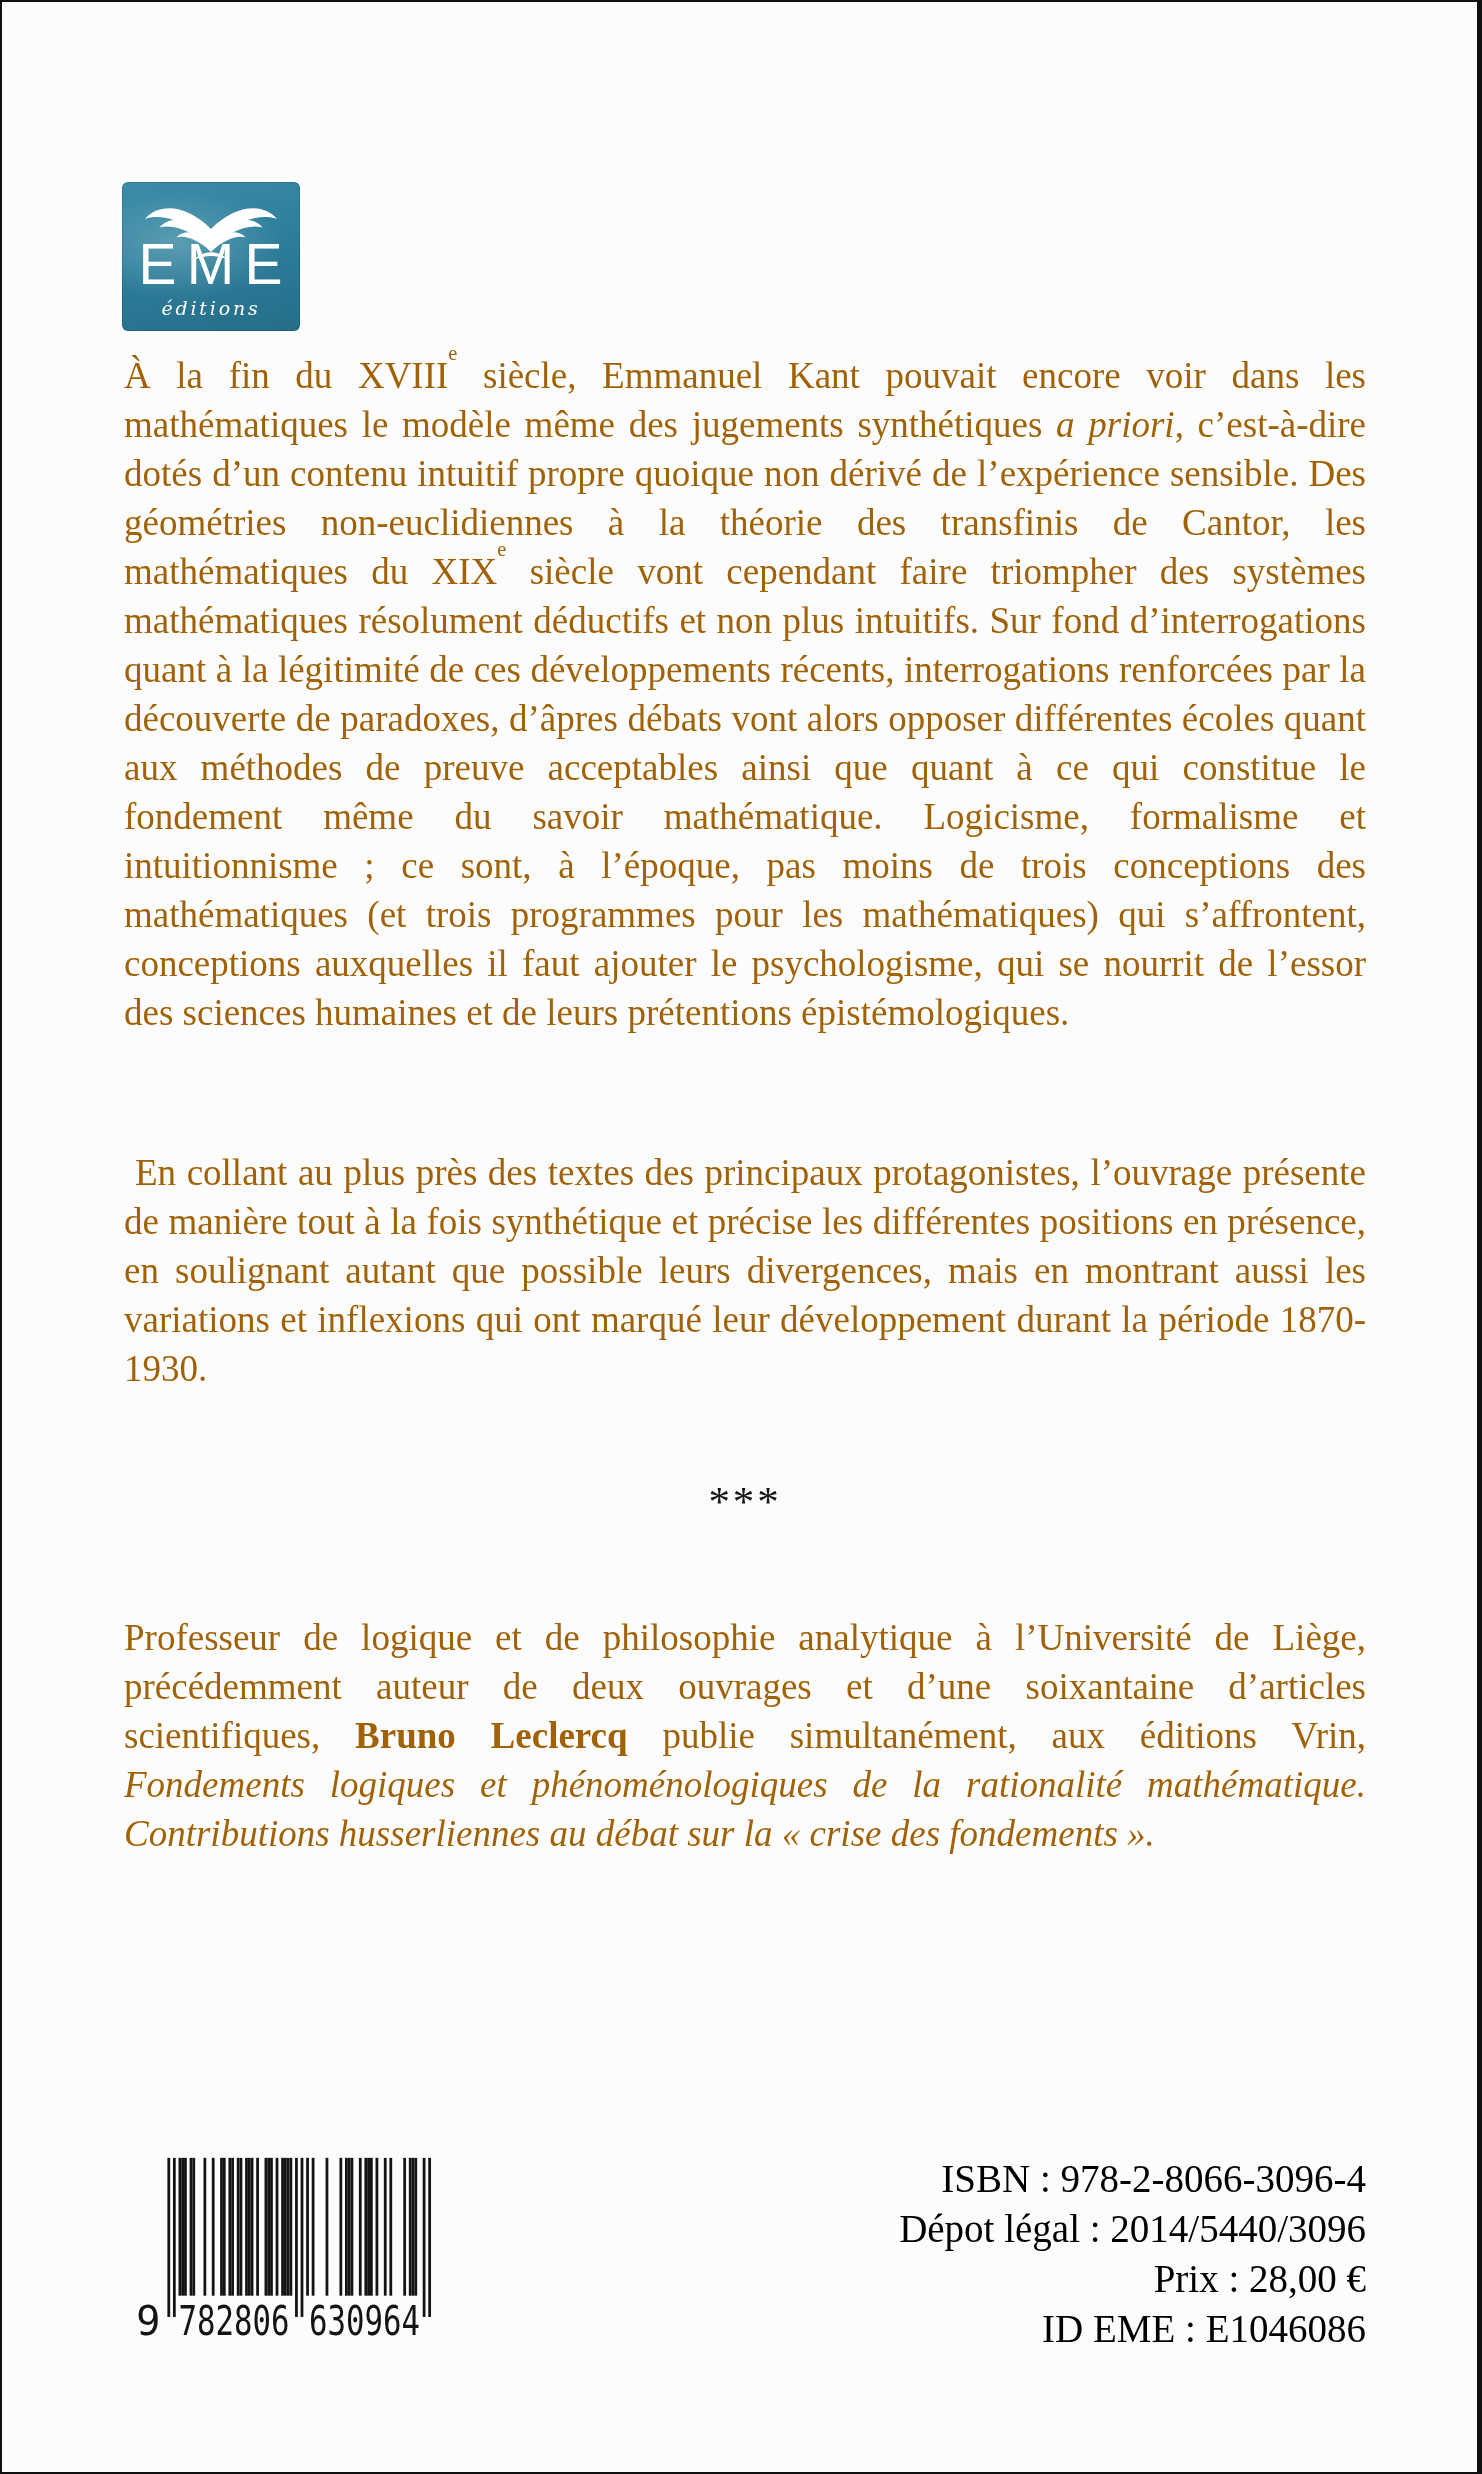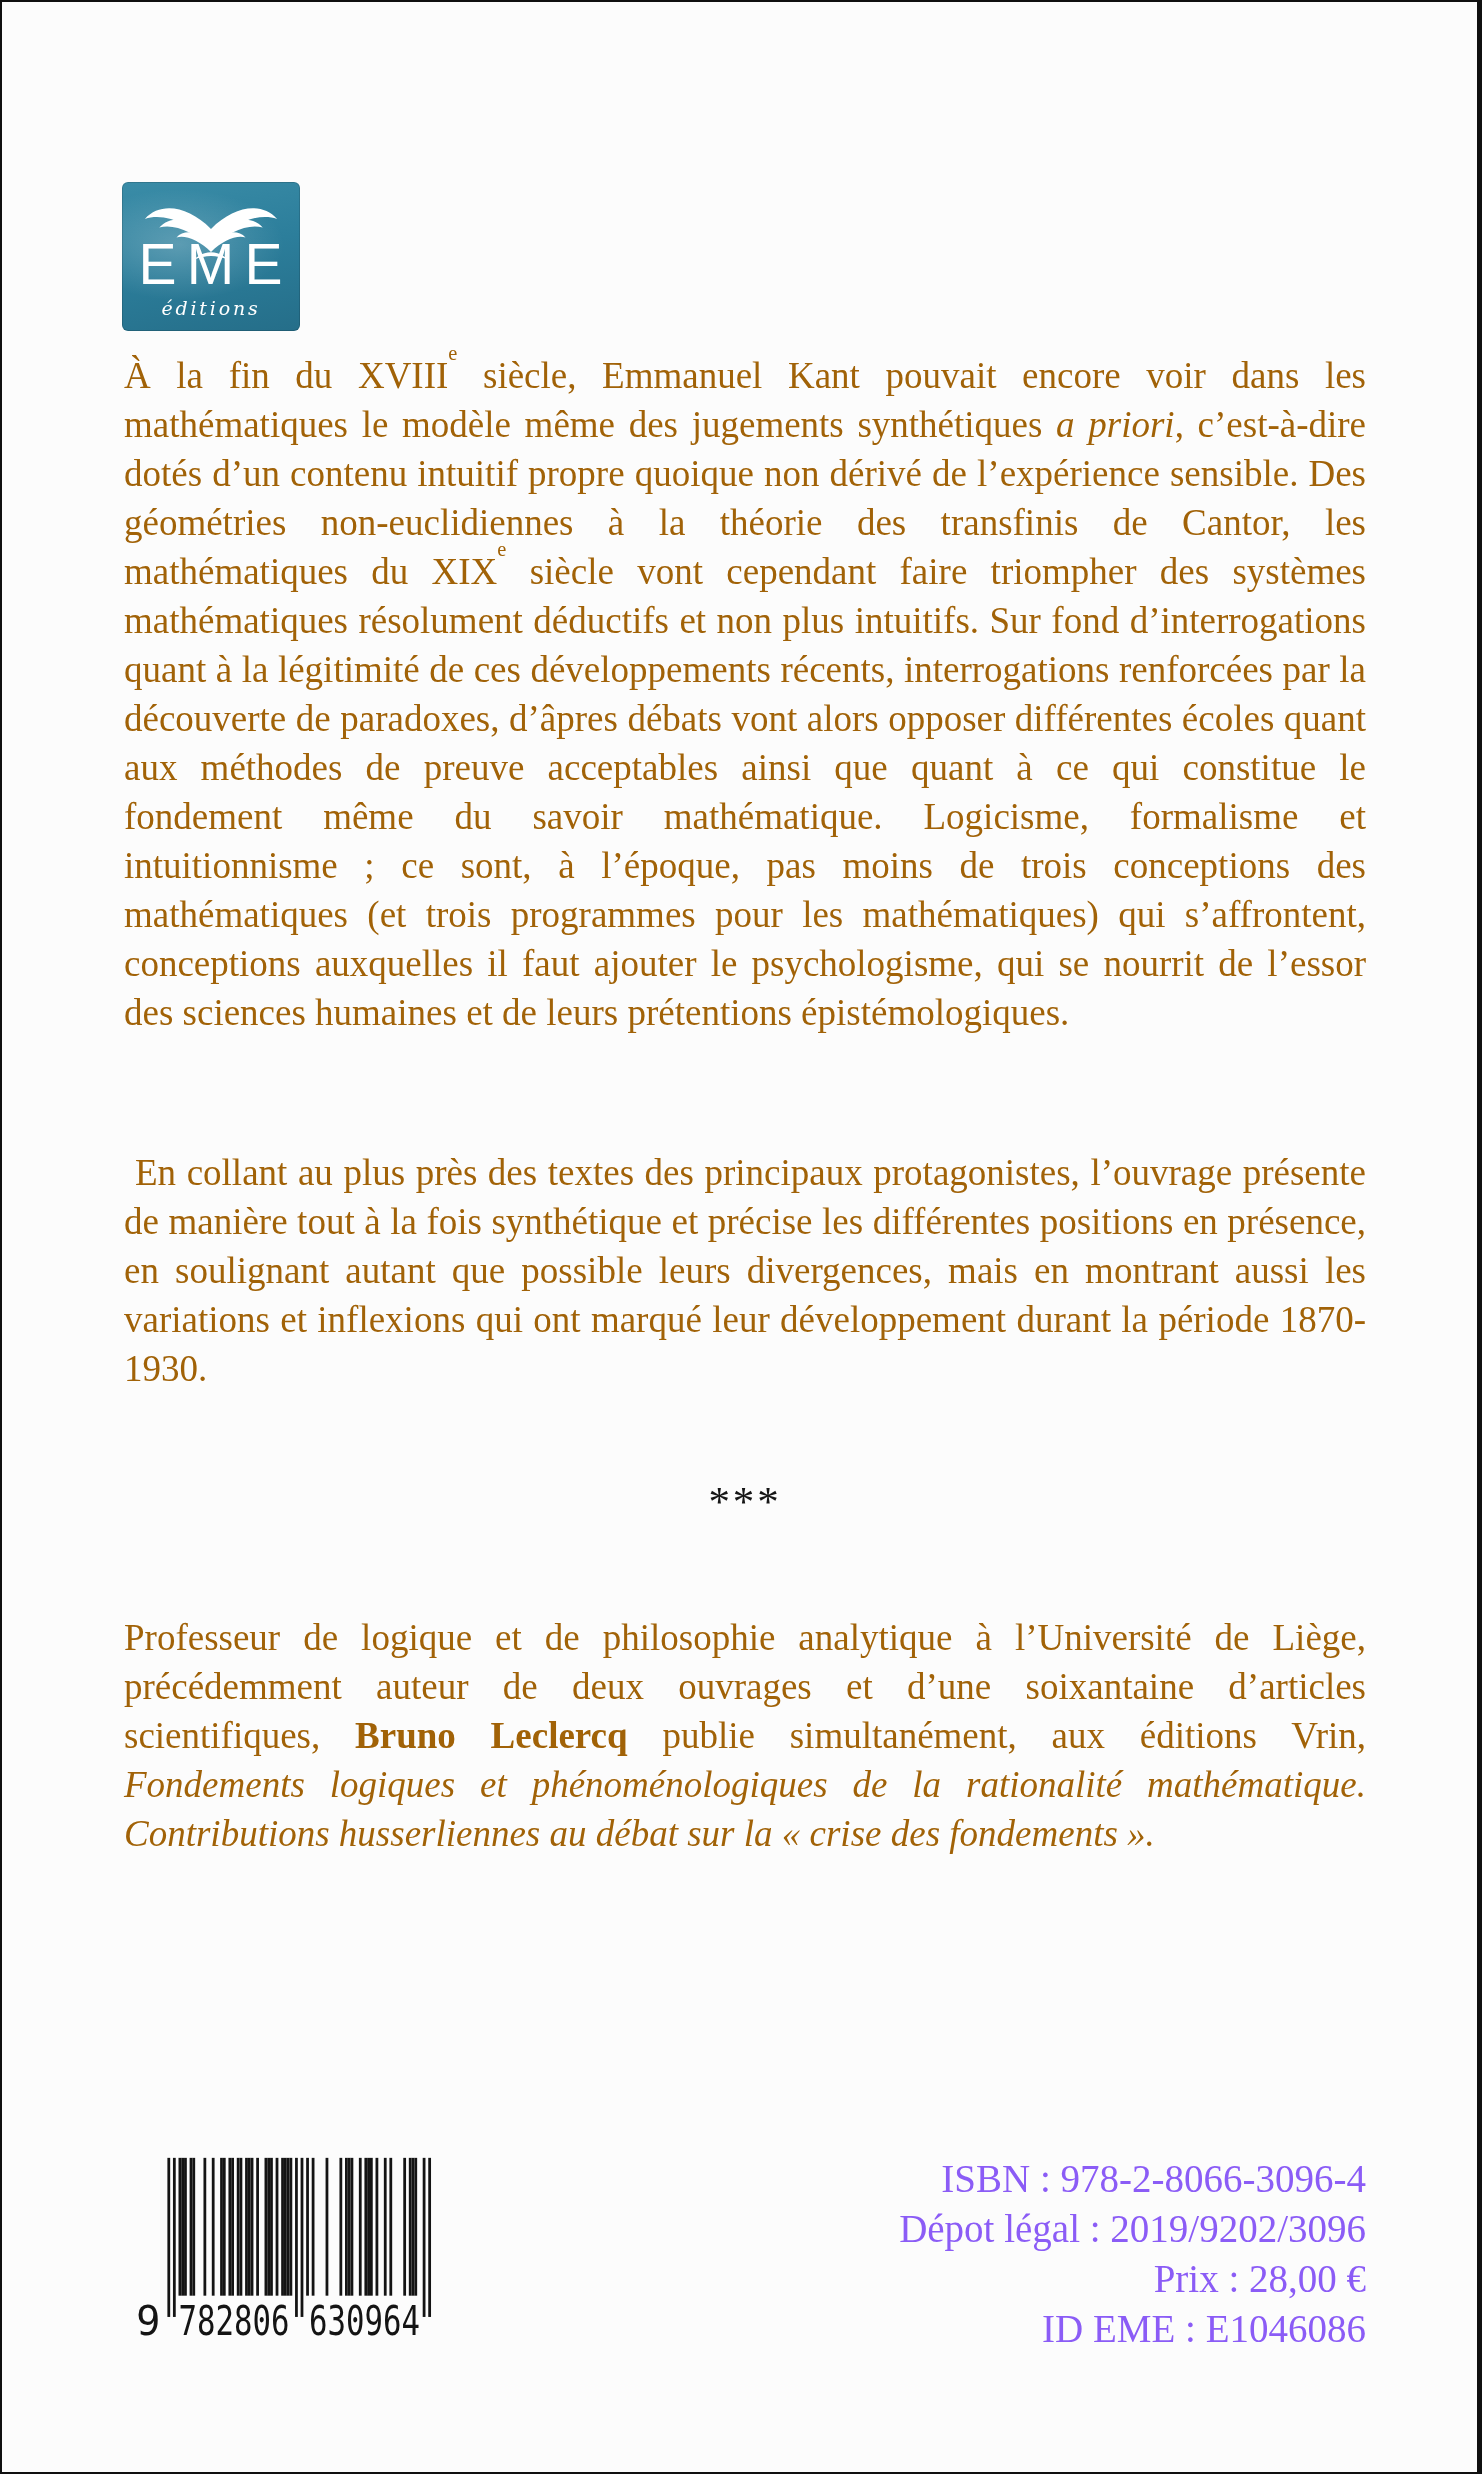--- a/index.html
+++ b/index.html
@@ -77,21 +77,21 @@
   }
 
   
   .barcode{position:absolute;left:130px;top:2154px;width:315px;height:185px;}
 
   
   .imprint{
     position:absolute;right:111px;top:2152px;
     text-align:right;
     font-size:39px;line-height:50px;
-    color:#8b5cf6;
+    color:#000000;
   }
 </style>
 </head>
 <body>
 
 <div class="page">
 
   <div class="logo">
     <svg class="book" viewBox="0 0 200 96" aria-hidden="true">
       <g fill="#ffffff">
@@ -170,19 +170,19 @@
         <rect x="314" y="2" width="3" height="172" fill="#141414"></rect>
         <rect x="320" y="2" width="3" height="172" fill="#141414"></rect>
         <text x="4" y="193" font-family="DejaVu Sans Mono, monospace" font-size="44" fill="#141414">9</text>
         <text x="110" y="193" font-family="DejaVu Sans Mono, monospace" font-size="44" fill="#141414" text-anchor="middle" textLength="120" lengthAdjust="spacingAndGlyphs">782806</text>
         <text x="251" y="193" font-family="DejaVu Sans Mono, monospace" font-size="44" fill="#141414" text-anchor="middle" textLength="120" lengthAdjust="spacingAndGlyphs">630964</text>
       </svg>
   </div>
 
   <div class="imprint">
     <div>ISBN : 978-2-8066-3096-4</div>
-    <div>Dépot légal : 2019/9202/3096</div>
+    <div>Dépot légal : 2014/5440/3096</div>
     <div>Prix : 28,00 €</div>
     <div>ID EME : E1046086</div>
   </div>
 
 </div>
 
 
 </body></html>

